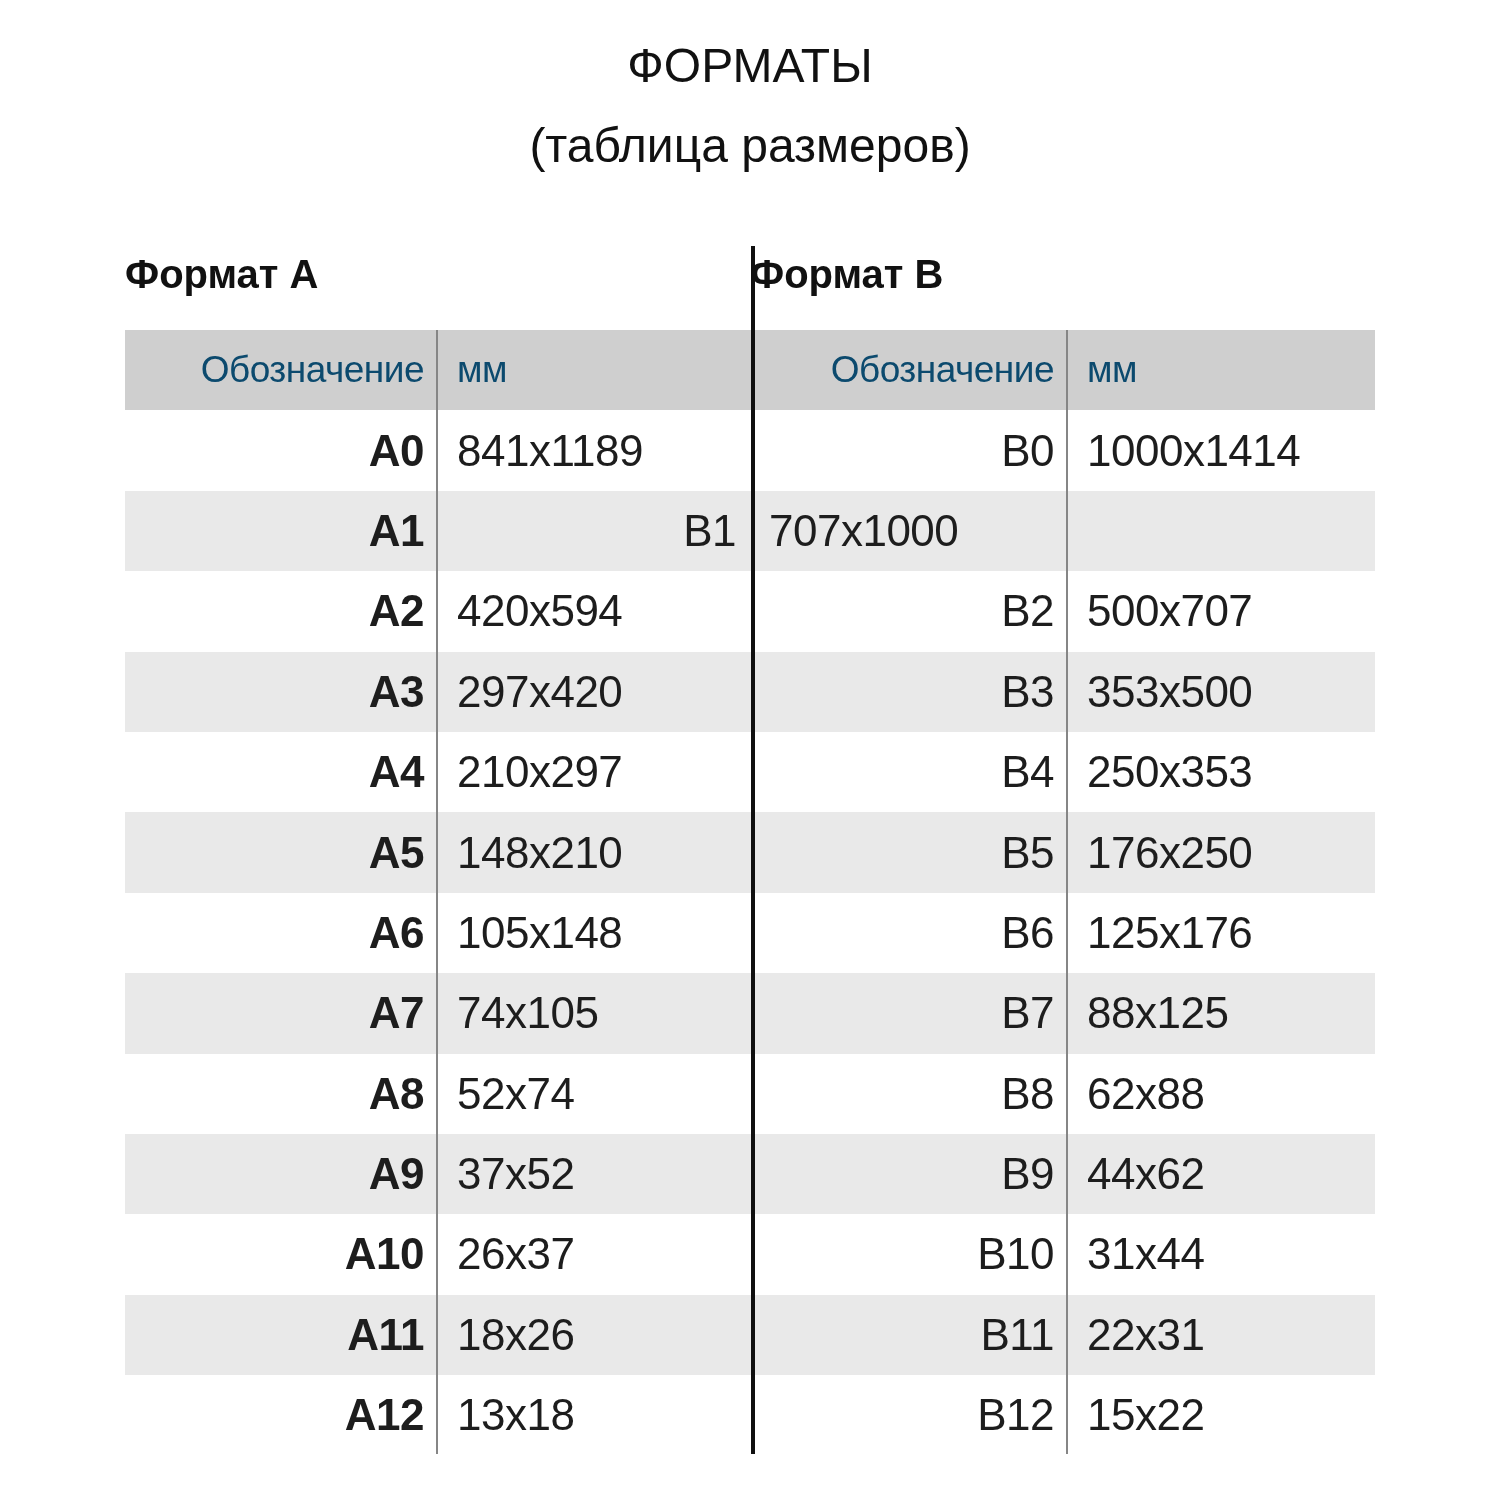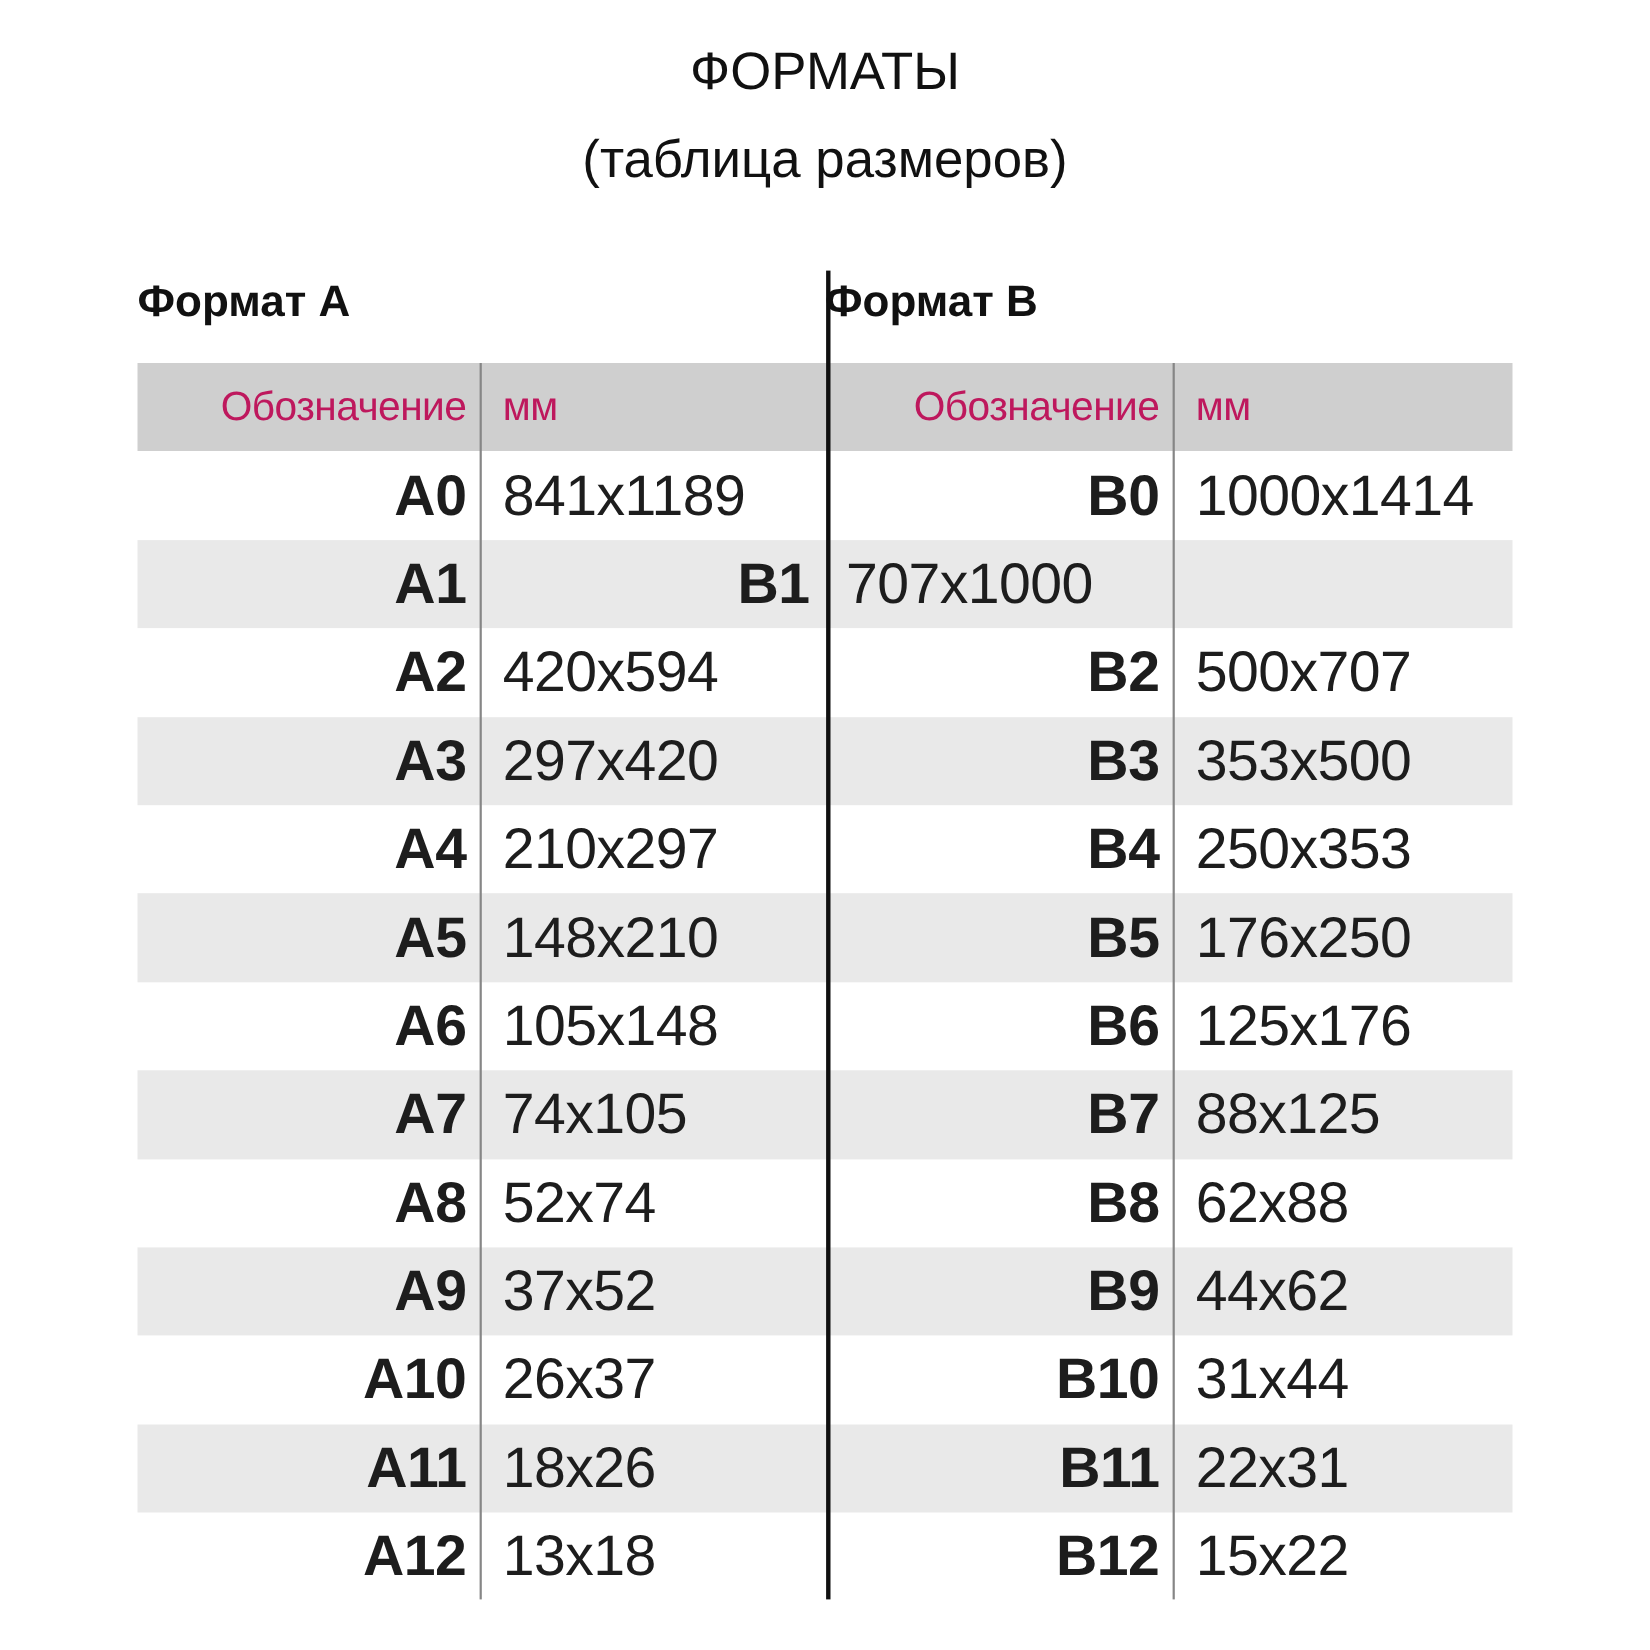--- a/index.html
+++ b/index.html
@@ -41,31 +41,31 @@
   .table-area {
     position: absolute;
     top: 330px;
     left: 125px;
     width: 1250px;
   }
   .row {
     display: flex;
     align-items: center;
     height: 80.4px;
-    font-size: 52px;
+    font-size: 44px;
     letter-spacing: -0.5px;
   }
   .row.header { background: #cfcfcf; font-size: 37px; }
   .row.stripe { background: #e9e9e9; }
   .cell { box-sizing: border-box; white-space: nowrap; overflow: hidden; }
   .c-label   { width: 312px; text-align: right; padding-right: 13px; font-weight: bold; }
   .c-value   { width: 318px; text-align: left;  padding-left: 20px; }
-  .c-label2  { width: 312px; text-align: right; padding-right: 13px; font-weight: bold; }
+  .c-label2  { width: 312px; text-align: right; padding-right: 13px; font-weight: normal; }
   .c-value2  { width: 308px; text-align: left;  padding-left: 20px; }
-  .row.header .cell { font-weight: normal; color: #be185d; }
+  .row.header .cell { font-weight: normal; color: #0c4a6e; }
   .vline-gray {
     position: absolute;
     top: 330px;
     width: 2px;
     height: 1124px;
     background: #868686;
   }
   .vline-black {
     position: absolute;
     top: 246px;

